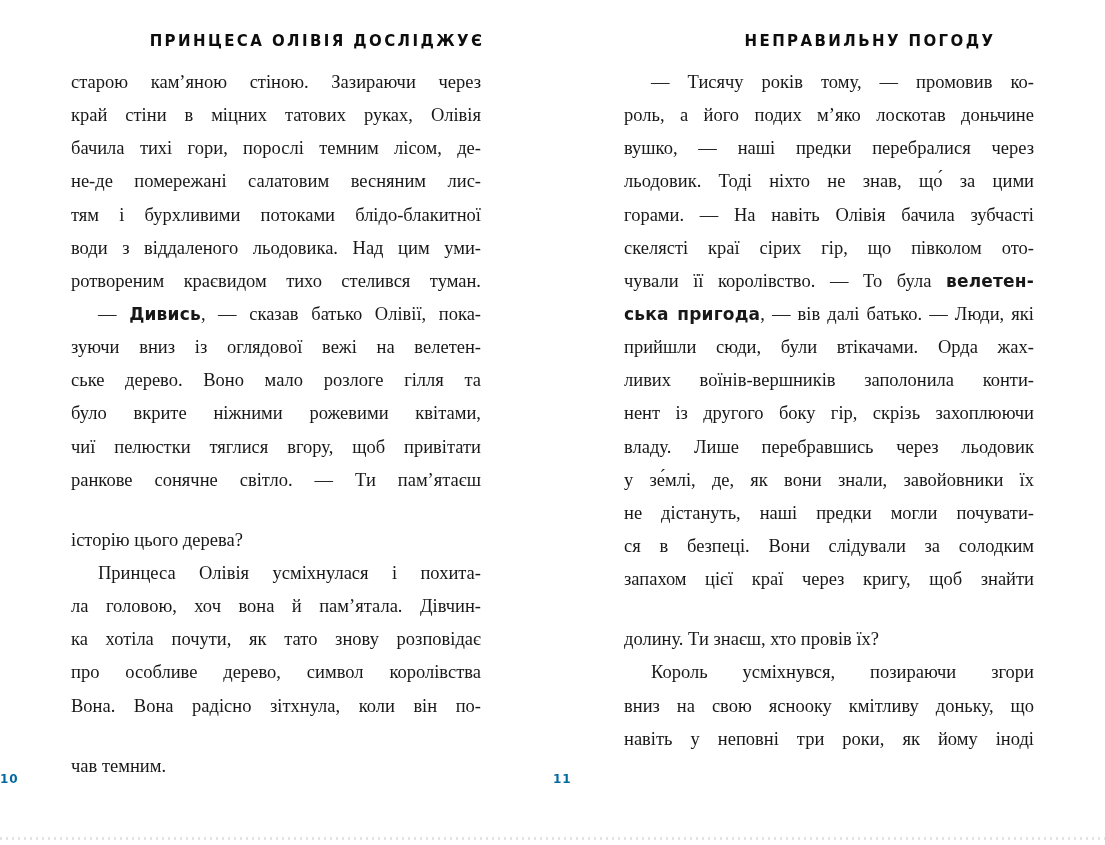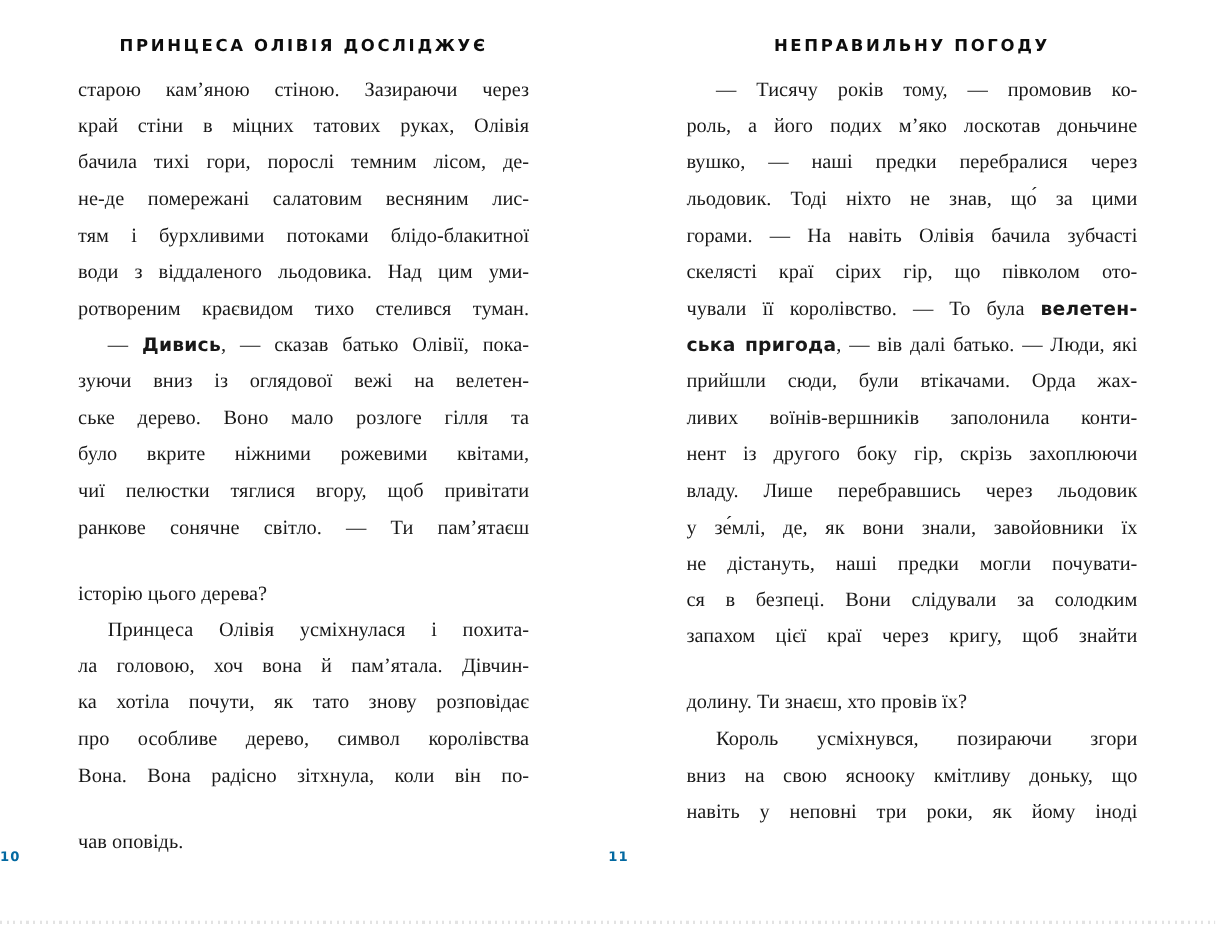--- a/index.html
+++ b/index.html
@@ -30,20 +30,21 @@
     top: 33px;
     left: 0;
     width: 100%;
     text-align: center;
     font-family: "DejaVu Sans", sans-serif;
     font-weight: 700;
     font-size: 15px;
     letter-spacing: 2.4px;
     color: #0d0d0d;
     line-height: 1.1;
+    padding-left: 41px;
   }
 
   .textblock {
     position: absolute;
     top: 66px;
     left: 71px;
     width: 410px;
   }
   .line {
     height: 33.15px;
@@ -117,21 +118,21 @@
         <div class="line">ське дерево. Воно мало розлоге гілля та</div>
         <div class="line">було вкрите ніжними рожевими квітами,</div>
         <div class="line">чиї пелюстки тяглися вгору, щоб привітати</div>
         <div class="line">ранкове сонячне світло. — Ти пам’ятаєш</div>
         <div class="line end">історію цього дерева?</div>
         <div class="line indent">Принцеса Олівія усміхнулася і похита-</div>
         <div class="line">ла головою, хоч вона й пам’ятала. Дівчин-</div>
         <div class="line">ка хотіла почути, як тато знову розповідає</div>
         <div class="line">про особливе дерево, символ королівства</div>
         <div class="line">Вона. Вона радісно зітхнула, коли він по-</div>
-        <div class="line end">чав оповідь.</div>
+        <div class="line end">чав темним.</div>
       </div>
     <div class="page-number">10</div>
   </section>
 
   <section class="page right">
     <div class="running-header">НЕПРАВИЛЬНУ ПОГОДУ</div>
     <div class="textblock">
         <div class="line indent">— Тисячу років тому, — промовив ко-</div>
         <div class="line">роль, а його подих м’яко лоскотав доньчине</div>
         <div class="line">вушко, — наші предки перебралися через</div>

